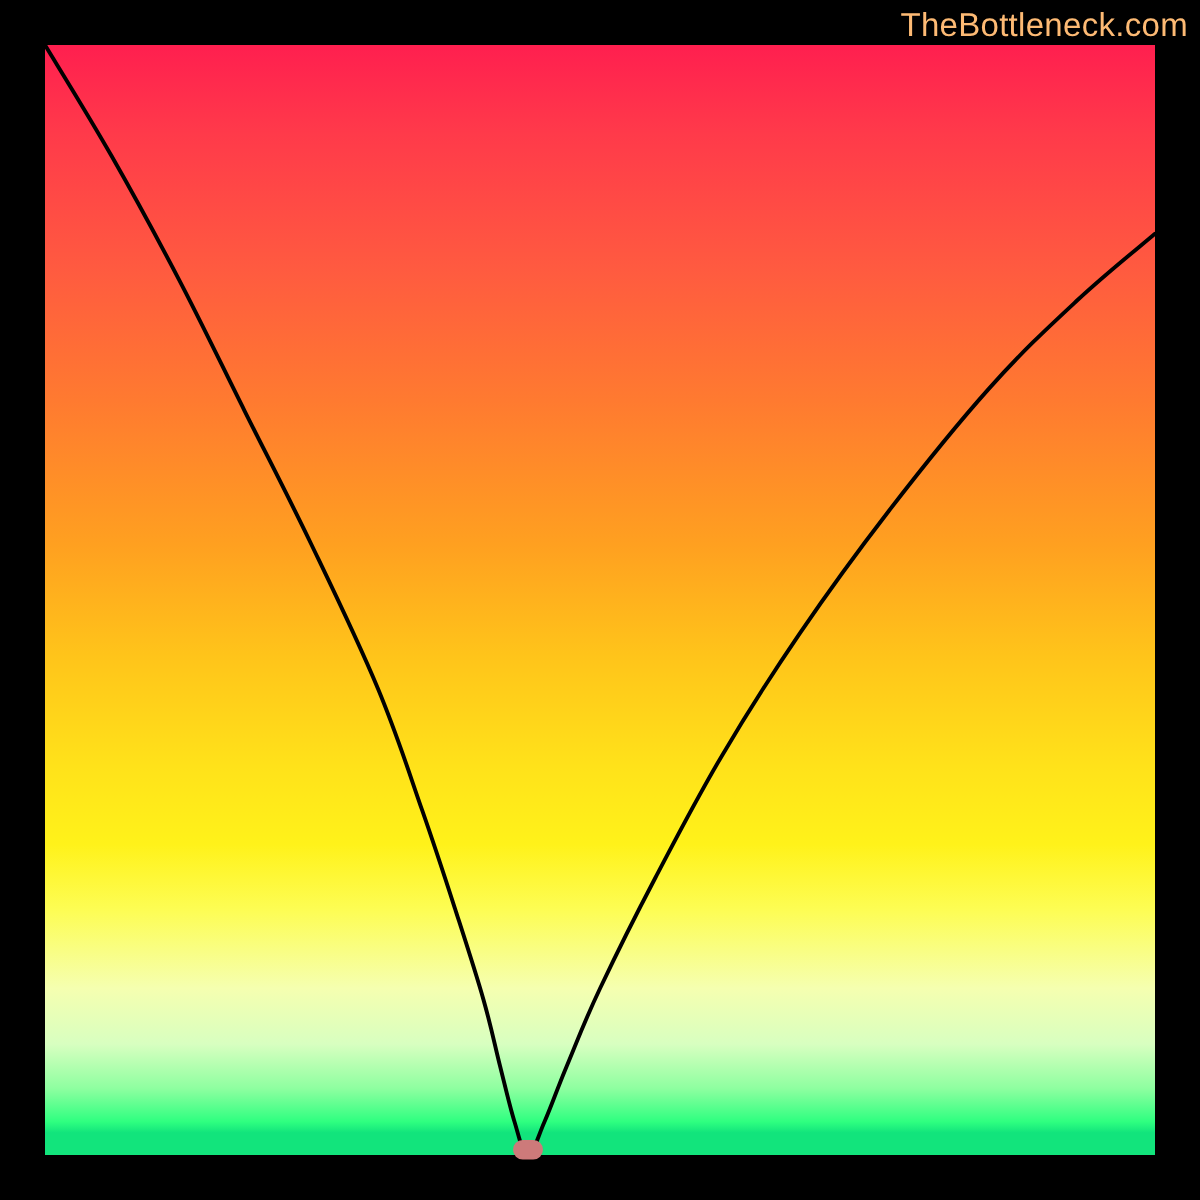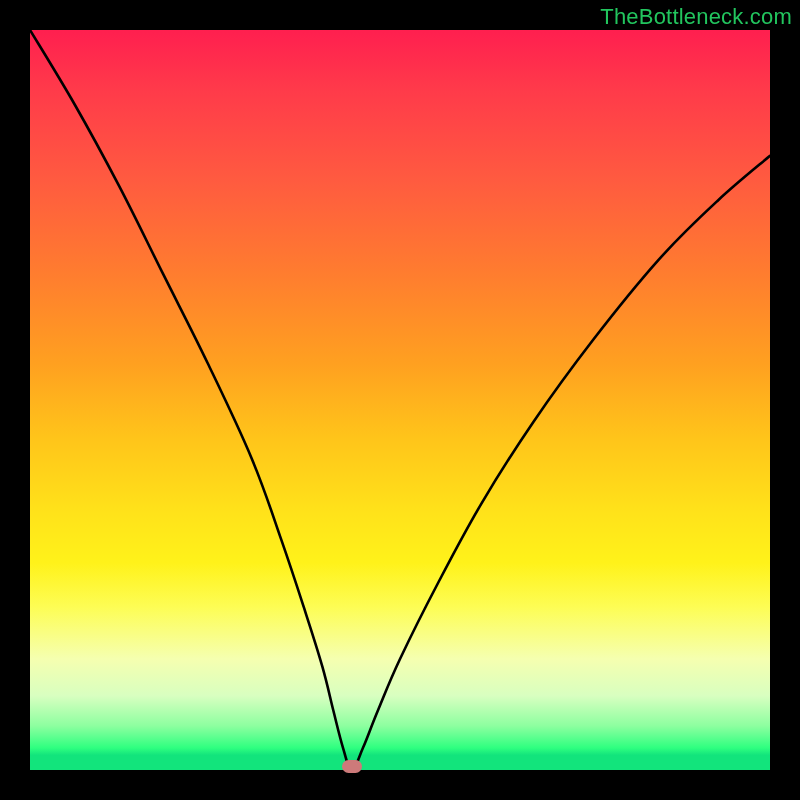--- a/index.html
+++ b/index.html
@@ -42,21 +42,21 @@
       #8effa0 94%,
       #2fff80 97%,
       #12e47c 98%,
       #12e47c 100%
     );
   }
   .watermark {
     position: absolute;
     top: 4px;
     right: 8px;
-    color: #22c55e;
+    color: #fdba74;
     font-size: 22px;
     letter-spacing: 0.2px;
     font-weight: 500;
   }
   svg.curve {
     position: absolute;
     left: 0;
     top: 0;
     width: 740px;
     height: 740px;

